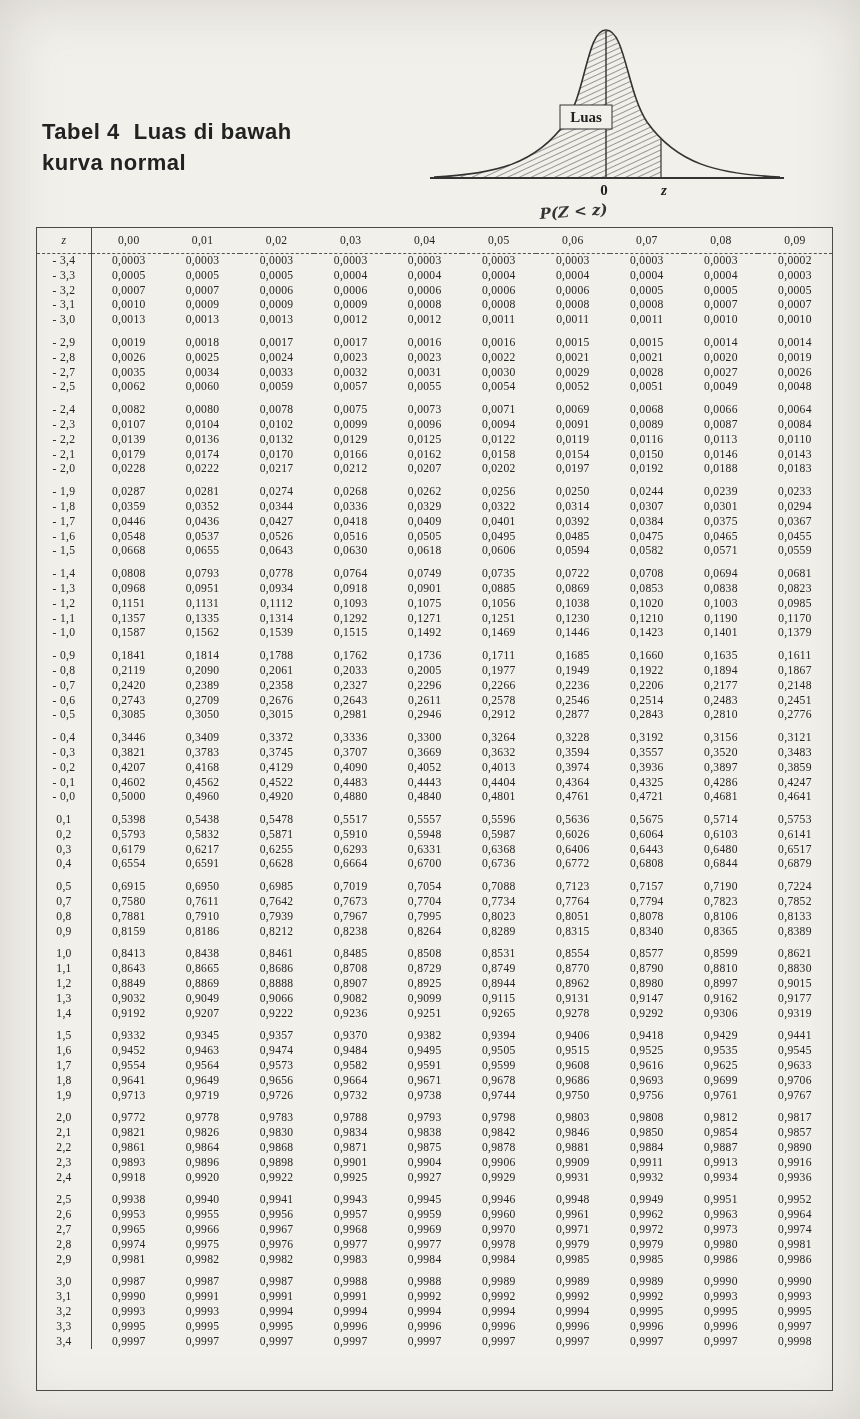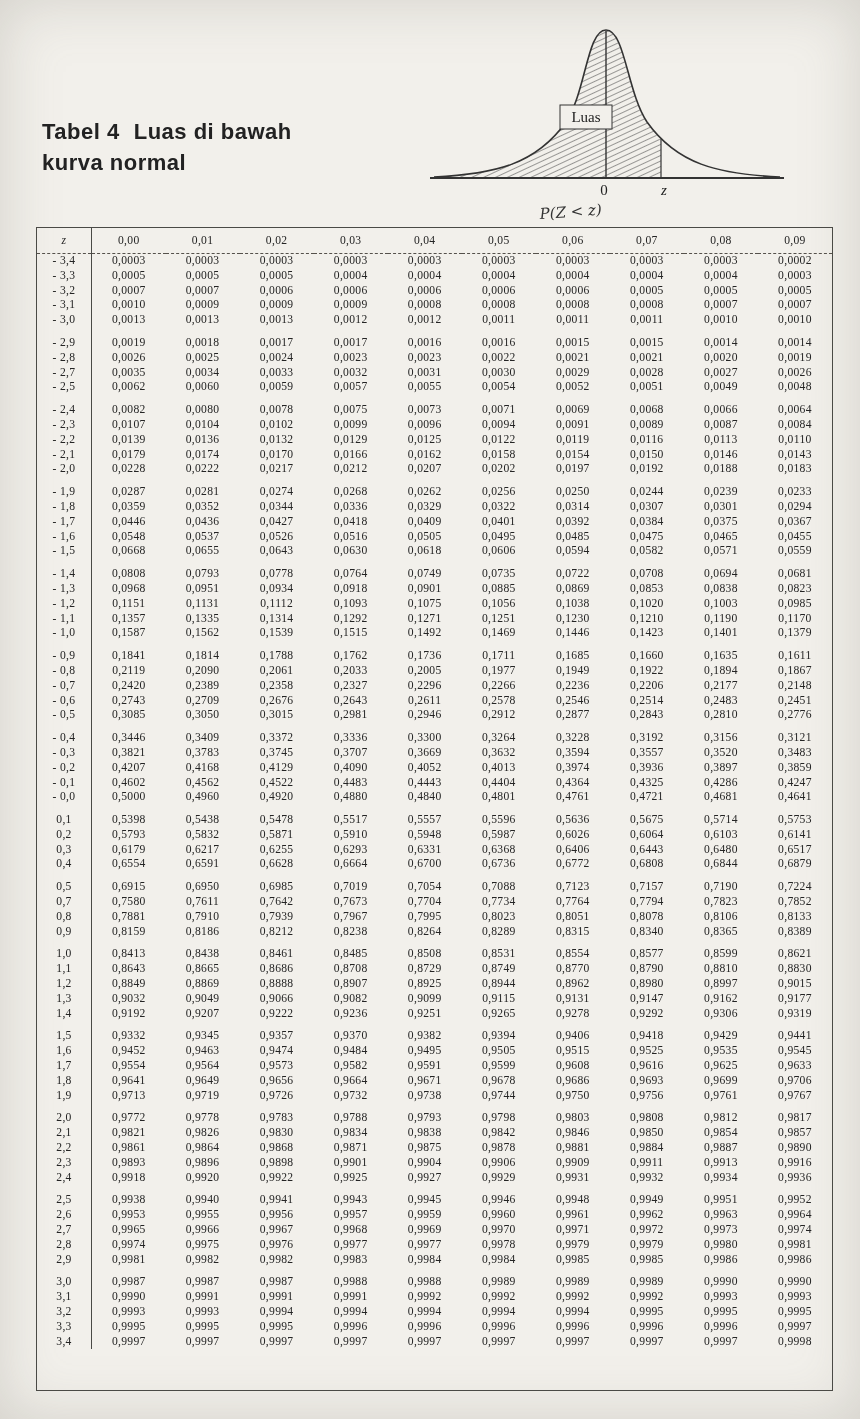--- a/index.html
+++ b/index.html
@@ -28,20 +28,21 @@
     color:#222;
     letter-spacing:.5px;
   }
   .doc-title .tabel-label{margin-right:14px;}
   .figure{
     position:absolute;
     left:424px;
     top:6px;
     width:370px;
     height:232px;
+    font-weight:bold;
   }
   .figure svg{display:block;}
   .fig-text{
     font-family:"Liberation Serif", serif;
     font-size:15px;
     fill:#222;
   }
   .fig-annotation{
     font-family:"DejaVu Serif", serif;
     font-style:italic;

